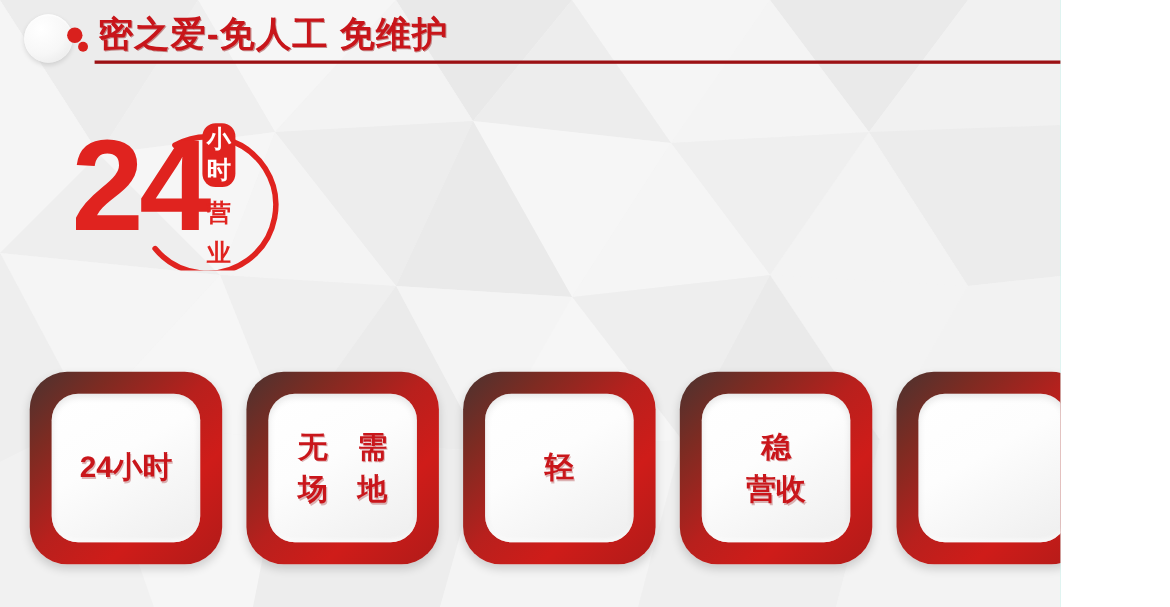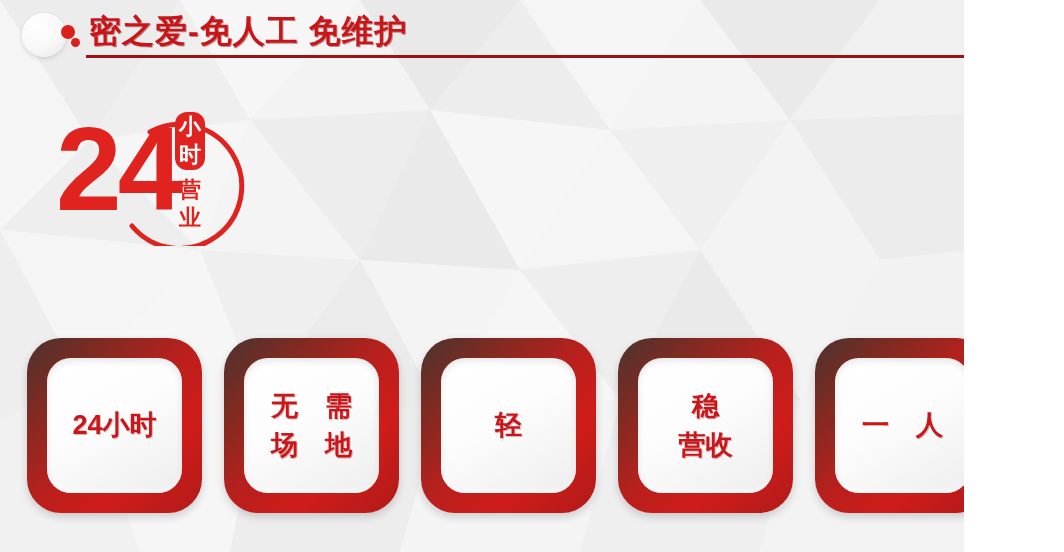--- a/index.html
+++ b/index.html
@@ -72,21 +72,21 @@
   
   #hero {
     position: absolute;
     left: 0; top: 96px;
     width: 1064px;
     height: 180px;
     z-index: 5;
   }
   #logo24 {
     position: absolute;
-    left: 56px; top: 0;
+    left: 65px; top: 0;
     width: 175px; height: 175px;
   }
   #logo-num {
     position: absolute;
     left: 0; top: 14px;
     font-size: 118px;
     font-weight: bold;
     color: #e0231f;
     letter-spacing: -4px;
     line-height: 1;
@@ -109,21 +109,21 @@
     text-align: center;
     padding-top: 1px;
     border-radius: 12px;
   }
   #logo-sub {
     position: absolute;
     left: 119px; top: 80px;
     width: 30px;
     font-size: 22px;
     font-weight: bold;
-    line-height: 28px;
+    line-height: 36px;
     text-align: center;
     color: #e0231f;
   }
   #hero-title {
     position: absolute;
     left: 240px; top: 14px;
     font-size: 104px;
     font-weight: bold;
     color: #d81f20;
     letter-spacing: 2px;
@@ -260,18 +260,17 @@
       </div>
     </div>
     <div class="feature-box">
       <div class="feature-inner">
         <div class="feature-line">稳</div>
         <div class="feature-line">营收</div>
       </div>
     </div>
     <div class="feature-box">
       <div class="feature-inner">
-        <div class="feature-line">一　人</div>
       </div>
     </div>
   </div>
 
 </div>
 
 </body></html>

